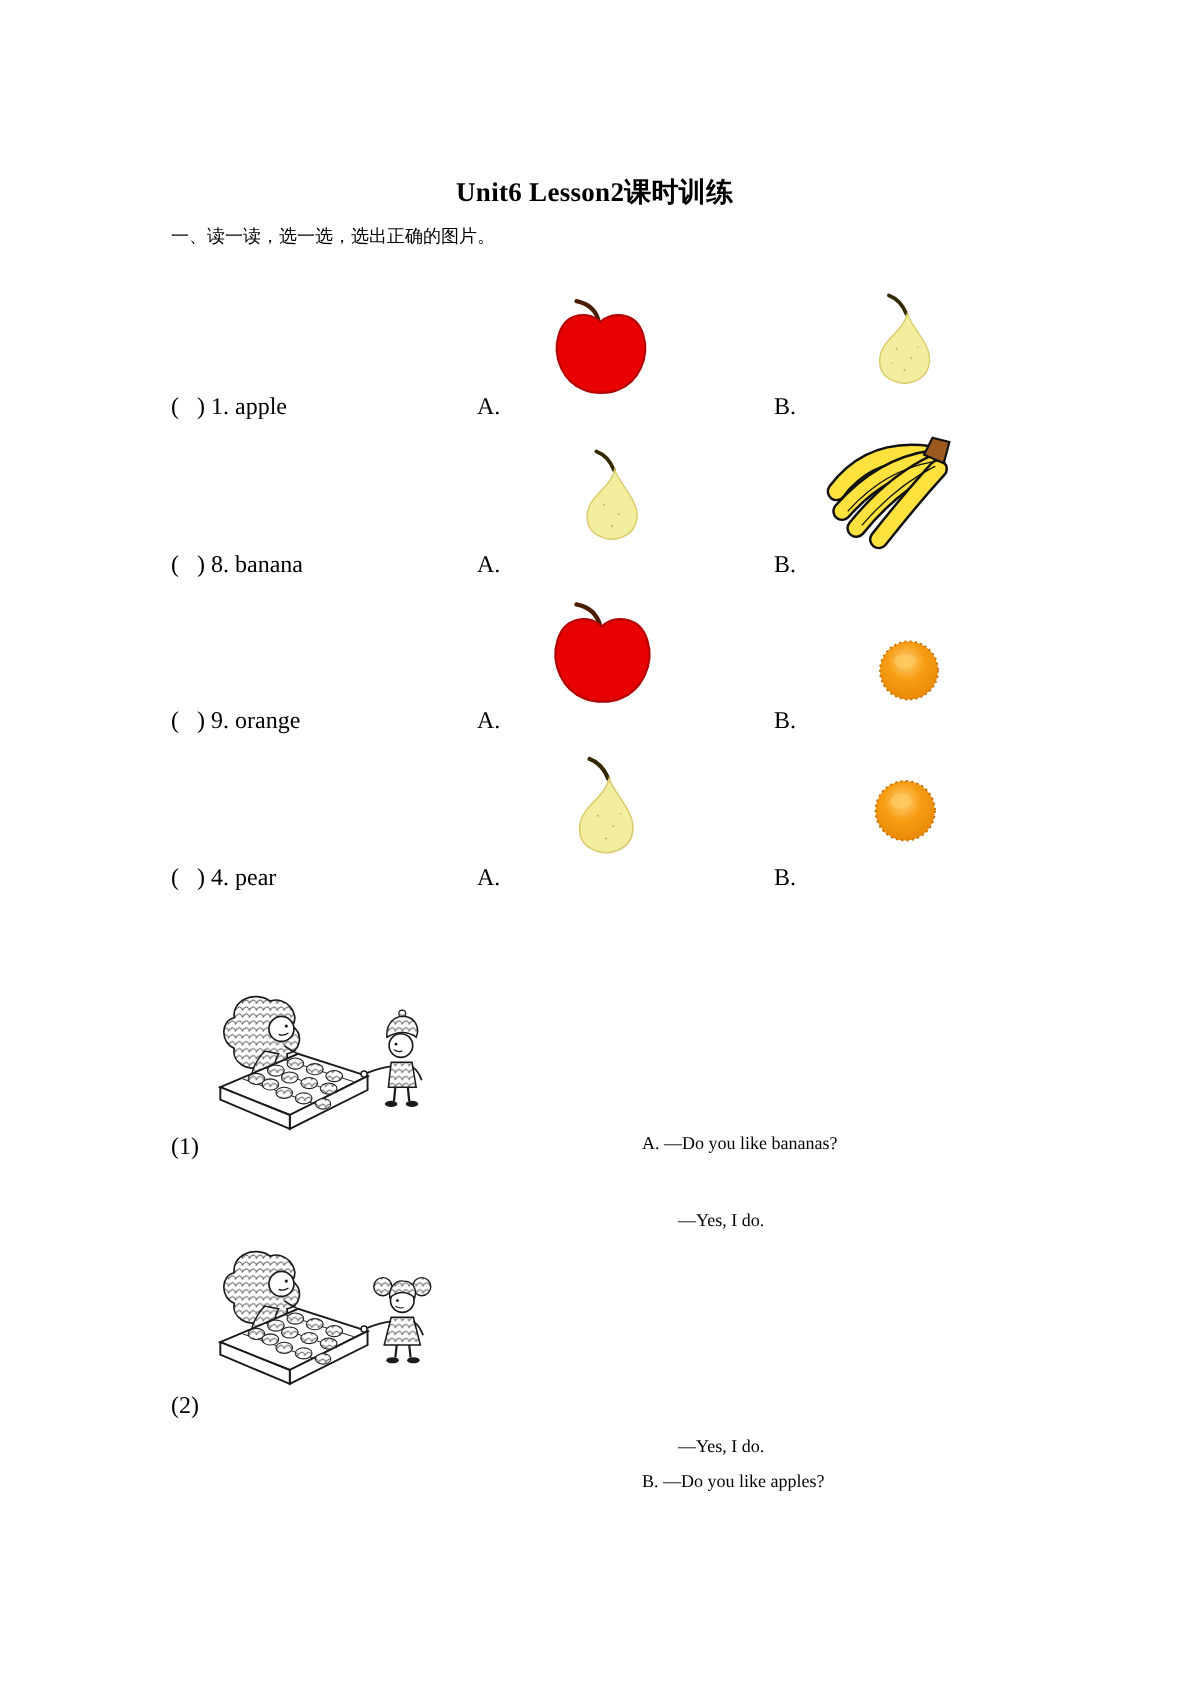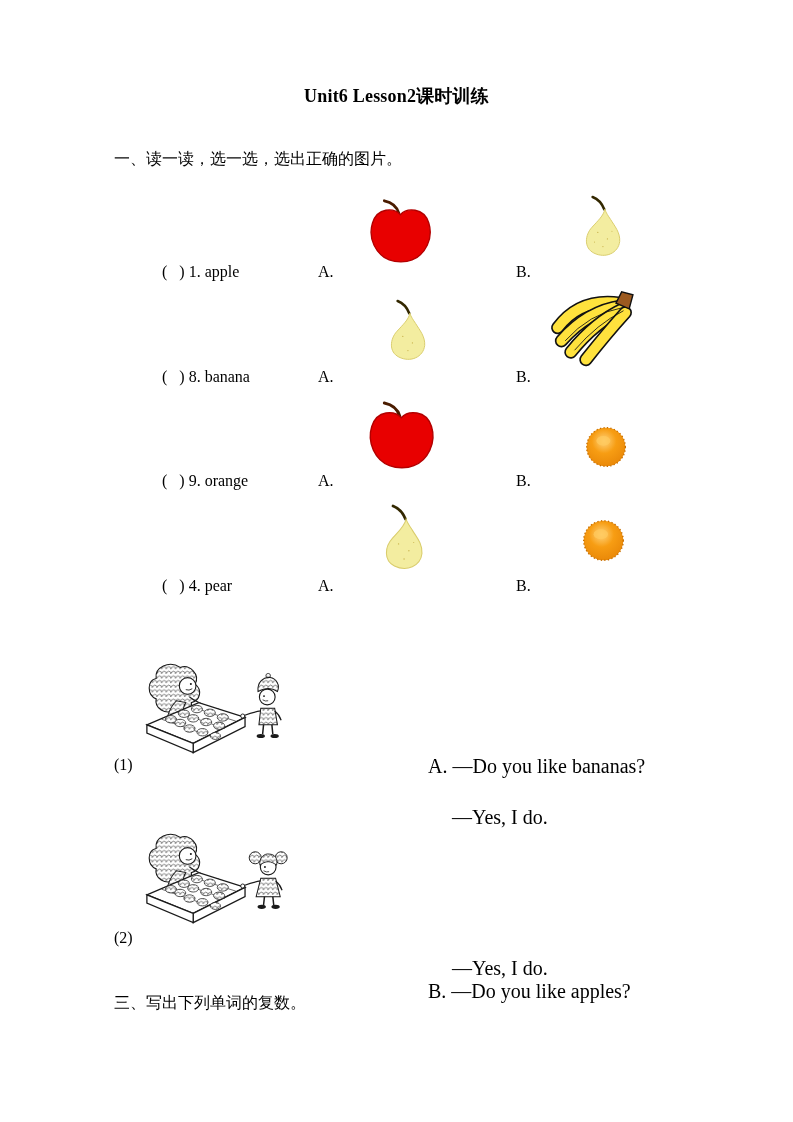--- a/index.html
+++ b/index.html
@@ -2,27 +2,27 @@
 <html><head>
 <meta charset="utf-8">
 <style>
   html,body { margin:0; padding:0; background:#fff; }
   .page {
     position:relative; width:793px; height:1122px; background:#ffffff;
     font-family:"Liberation Serif","DejaVu Serif",serif; color:#000; overflow:hidden;
   }
   .abs { position:absolute; }
   .title {
-    top:84px; left:0; width:100%; text-align:center;
+    top:116px; left:0; width:100%; text-align:center;
     font-size:18px; font-weight:bold; letter-spacing:0.2px;
   }
-  .cjk-heading { font-size:16px; font-family:"Liberation Sans","DejaVu Sans",sans-serif; }
-  .q-label { font-size:16px; white-space:pre;margin-left:48px; }
+  .cjk-heading { font-size:12px; font-family:"Liberation Sans","DejaVu Sans",sans-serif; }
+  .q-label { font-size:16px; white-space:pre; }
   .opt-label { font-size:16px; }
-  .sentence { font-size:20px; white-space:pre; }
+  .sentence { font-size:12px; white-space:pre; }
   .num-label { font-size:16px; }
   svg { display:block; }
 </style>
 </head>
 <body>
 
 <div class="page">
 
   <div class="abs title">Unit6 Lesson2课时训练</div>
 
@@ -232,15 +232,14 @@
       <path d="M147,55 C151,58 153,62 154,65" stroke="#1a1a1a" stroke-width="1.3" fill="none"></path>
       <path d="M135,72 L134,81 M144,72 L145,81" stroke="#1a1a1a" stroke-width="1.6"></path>
       <ellipse cx="132" cy="83" rx="4.5" ry="2.2" fill="#1a1a1a"></ellipse>
       <ellipse cx="147" cy="83" rx="4.5" ry="2.2" fill="#1a1a1a"></ellipse>
     </svg>
   </div>
   <div class="abs num-label" style="left:114px; top:929px;">(2)</div>
   <div class="abs sentence" style="left:428px; top:980px;">B. —Do you like apples?</div>
   <div class="abs sentence" style="left:452px; top:957px;">—Yes, I do.</div>
 
-  <div class="abs cjk-heading" style="left:114px; top:993px;">三、写出下列单词的复数。</div>
 
 </div>
 
 </body></html>

